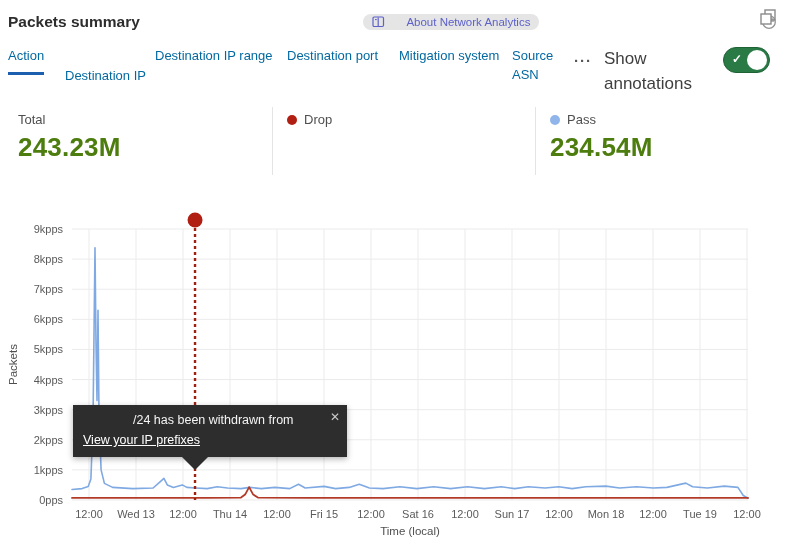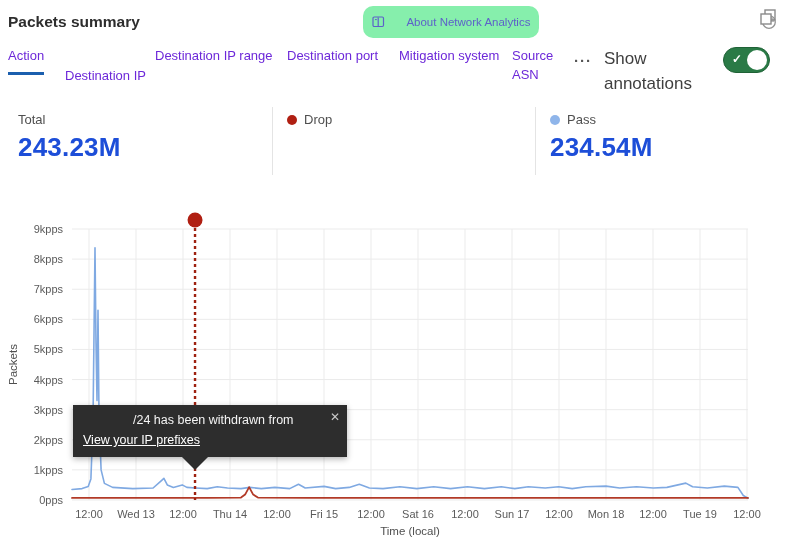--- a/index.html
+++ b/index.html
@@ -3,49 +3,49 @@
 <meta charset="utf-8">
 <style>
   * { margin:0; padding:0; box-sizing:border-box; }
   html,body { background:#fff; }
   body { font-family:"Liberation Sans", sans-serif; color:#333; }
   .app { position:relative; width:785px; height:555px; background:#fff; overflow:hidden; }
 
   
   .hdr { position:absolute; top:8px; left:8px; right:8px; height:28px; display:flex; align-items:center;justify-content:space-between; }
   .title { font-size:15.5px; font-weight:bold; color:#2d2d2d; }
-  .badge { display:inline-flex; align-items:center; gap:21px; margin-left:12px; background:#86efac;
-           border-radius:10px; padding:2px 9px; height:32px; cursor:pointer; }
+  .badge { display:inline-flex; align-items:center; gap:21px; margin-left:12px; background:#e5e5e5;
+           border-radius:10px; padding:2px 9px; height:16px; cursor:pointer; }
   .badge-label { font-size:11.5px; color:#5d61c9; }
   .clock { margin-left:10px; display:inline-flex; }
   .popout { position:absolute; right:0; top:0; display:inline-flex; cursor:pointer; }
 
   
   .tabs { position:absolute; top:44px; left:8px; display:flex; align-items:flex-start; }
-  .tab { font-size:13px; color:#6d28d9; line-height:1.45; cursor:pointer; padding-top:3px; }
+  .tab { font-size:13px; color:#0369a1; line-height:1.45; cursor:pointer; padding-top:3px; }
   .tab:nth-of-type(1){ width:57px; }
   .tab:nth-of-type(2){ width:90px;margin-top:20px; }
   .tab:nth-of-type(3){ width:132px; }
   .tab:nth-of-type(4){ width:112px; }
   .tab:nth-of-type(5){ width:113px; }
   .tab:nth-of-type(6){ width:60px; }
   .tab.active .tab-label { display:inline-block; border-bottom:3px solid #1b5fae; padding-bottom:6px; }
   .more-tabs { font-size:15px; font-weight:bold; color:#555; letter-spacing:1px; margin:8px 12px 0 2px; cursor:pointer; }
   .annot-label { width:86px; font-size:17px; color:#3f3f3f; line-height:1.45; padding-top:3px; }
   .toggle { position:absolute; top:47px; right:15px; width:47px; height:26px; border-radius:13px;
             background:#2a7a46; border:1px solid #1f6236; cursor:pointer; }
   .toggle .check { position:absolute; left:8px; top:4px; color:#fff; font-size:12px; font-weight:bold; }
   .toggle .knob { position:absolute; right:2px; top:2px; width:20px; height:20px; border-radius:50%; background:#fff; }
 
   
   .stats { position:absolute; top:104px; left:10px; width:629px; height:78px; }
   .stat { position:absolute; top:8px; }
   .stat-label-row { display:flex; align-items:center; gap:7px; font-size:13px; color:#4f4f4f; }
   .dot { width:10px; height:10px; border-radius:50%; display:inline-block; }
-  .stat-value { margin-top:5px; font-size:26px; font-weight:600; color:#1d4ed8; letter-spacing:0.2px; }
+  .stat-value { margin-top:5px; font-size:26px; font-weight:600; color:#4d7c0f; letter-spacing:0.2px; }
   .stat.total { left:8px; }
   .stat.drop  { left:277px; }
   .stat.pass  { left:540px; }
   .vdiv { position:absolute; top:3px; width:1px; height:68px; background:#e4e4e4; }
   .vdiv.d1 { left:262px; } .vdiv.d2 { left:525px; }
 
   
   .chart-wrap { position:absolute; top:205px; left:0; width:785px; height:350px; }
   #chart-svg { position:absolute; top:0; left:0; }
 

